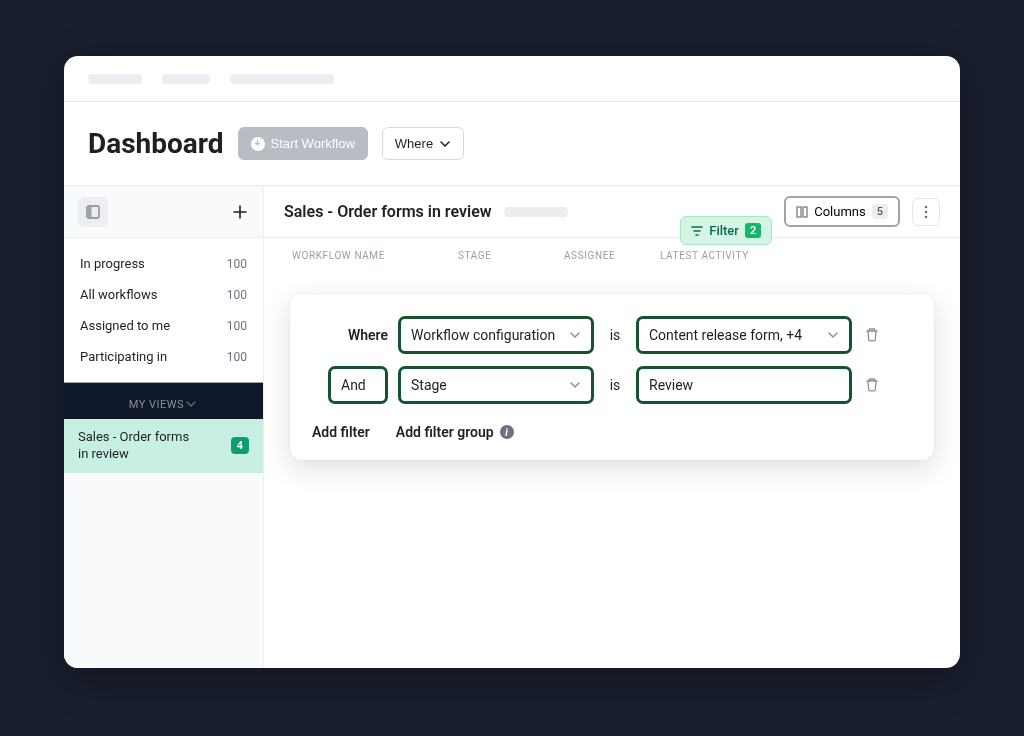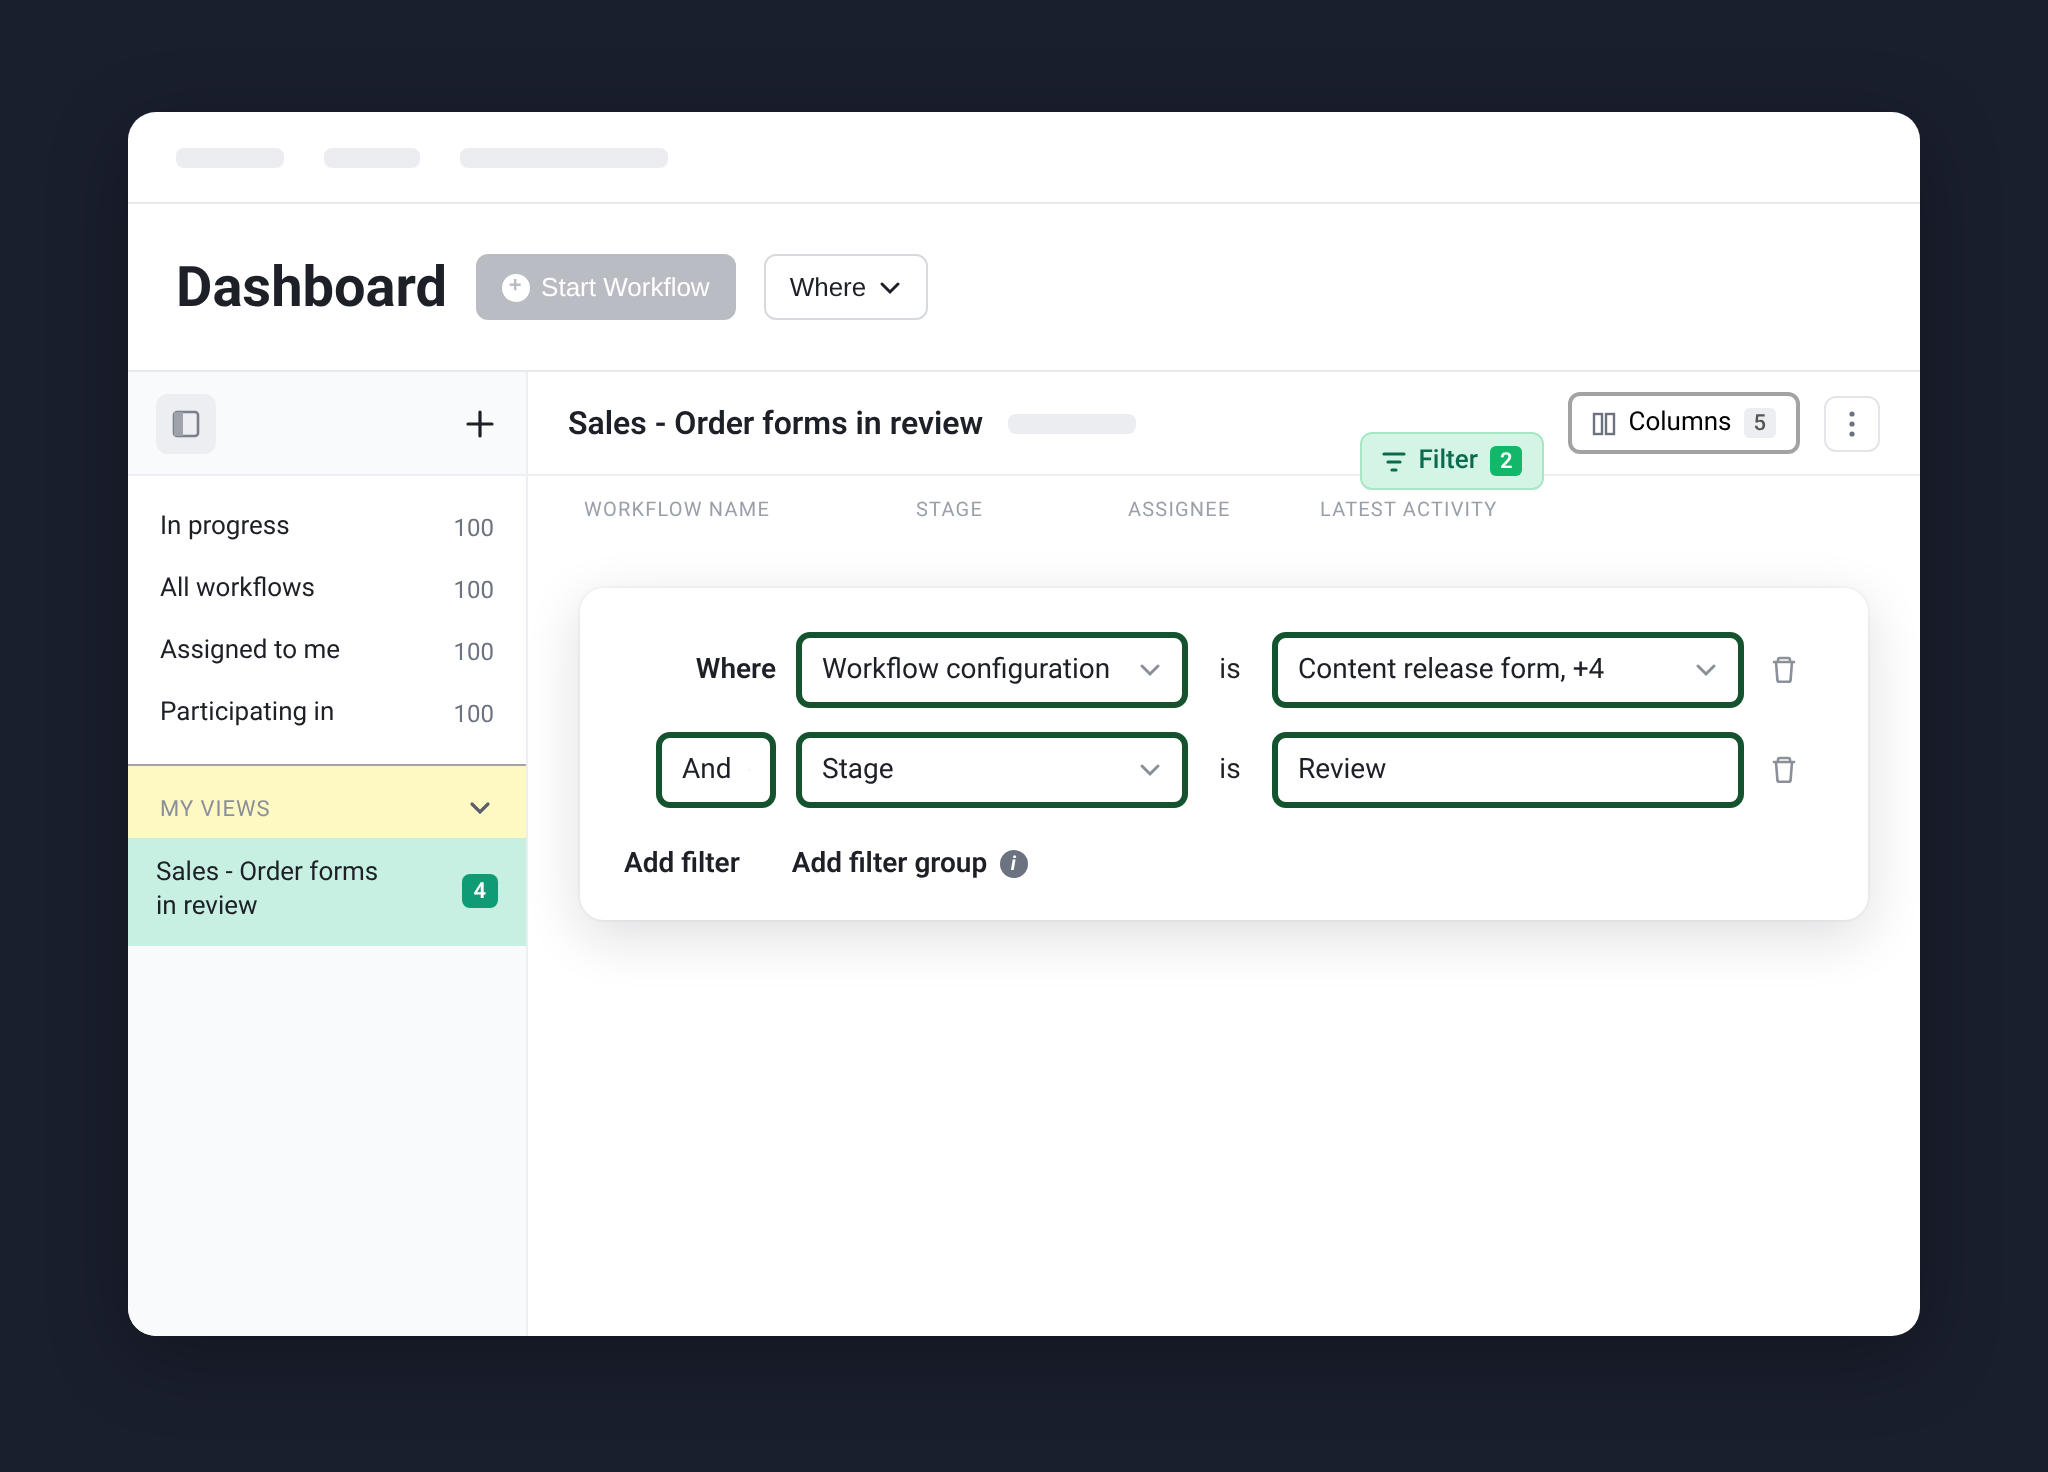--- a/index.html
+++ b/index.html
@@ -125,27 +125,27 @@
       color: #1d2026;
       cursor: pointer;
     }
     .nav-count {
       font-size: 12px;
       color: #6b7280;
     }
     .side-section {
       padding: 14px 16px 8px;
       display: flex;
-      justify-content: space-between;
+      justify-content: center;
       align-items: center;
       font-size: 11px;
       letter-spacing: 0.5px;
       color: #8a8f99;
       text-transform: uppercase;
-      background: #fef9c3;
+      background: #0f172a;
     }
     .view-item {
       padding: 10px 14px;
       font-size: 13px;
       color: #1d2026;
       display: flex;
       justify-content: space-between;
       align-items: center;
       cursor: pointer;
     }
@@ -272,21 +272,21 @@
       font-size: 14px;
       color: #1d2026;
       display: flex;
       align-items: center;
       justify-content: space-between;
       gap: 8px;
       cursor: pointer;
     }
     .sel-and { width: 60px; }
     .sel-field { width: 196px; }
-    .sel-value { width: 236px; }
+    .sel-value { width: 216px; }
     .op {
       font-size: 14px;
       color: #1d2026;
       width: 22px;
       text-align: center;
     }
     .trash {
       color: #8a8f99;
       cursor: pointer;
       width: 20px;

